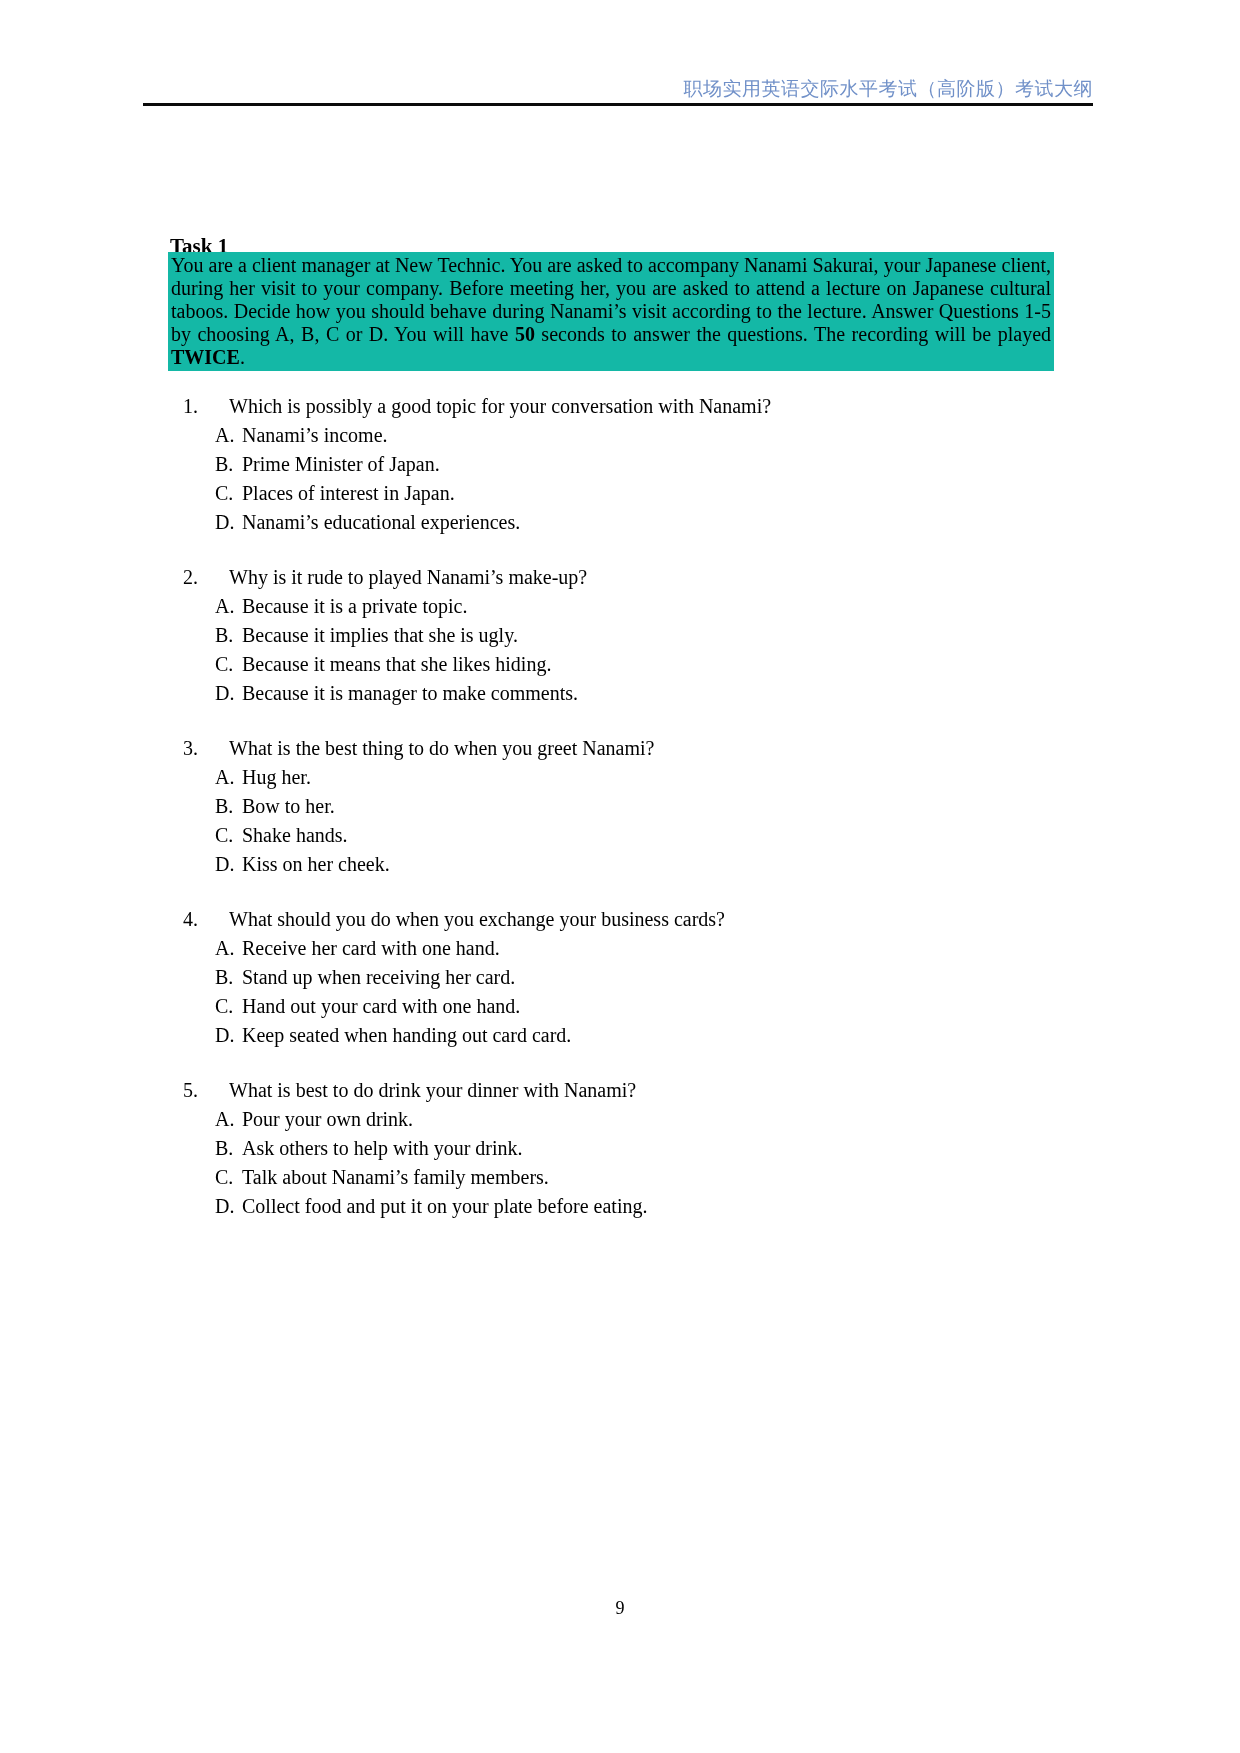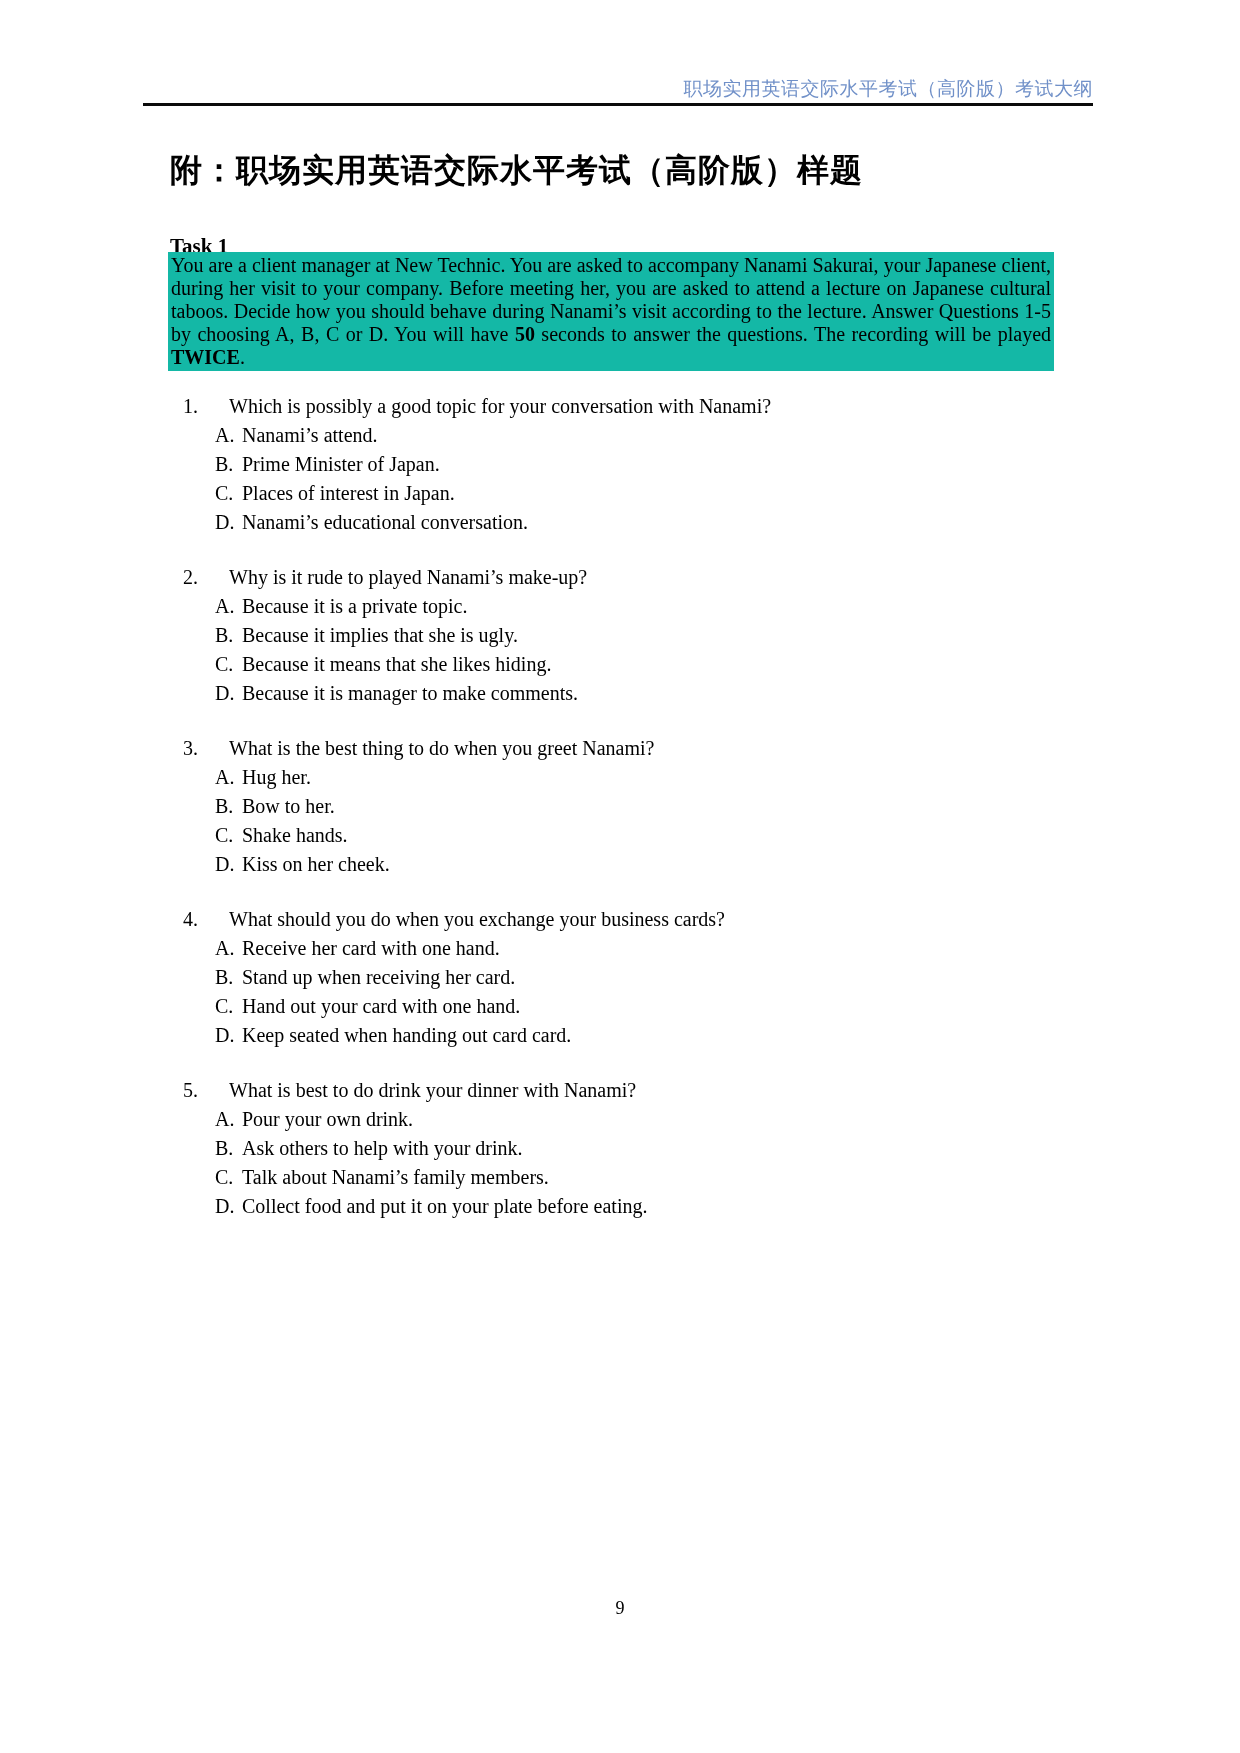--- a/index.html
+++ b/index.html
@@ -103,47 +103,46 @@
 </head>
 <body>
 
 <div class="page">
 
   <div class="page-header">
     <div class="doc-title">职场实用英语交际水平考试（高阶版）考试大纲</div>
     <div class="header-rule"></div>
   </div>
 
-  <h1 class="page-title">附：职场实用英语交际水平考试（高阶版）样题</h1>
 
   <div class="task-label">Task 1</div>
 
   <p class="task-intro"><span class="">You are a client manager at New Technic. You are asked to accompany Nanami Sakurai, your Japanese client, during her visit to your company. Before meeting her, you are asked to attend a lecture on Japanese cultural taboos. Decide how you should behave during Nanami’s visit according to the lecture. Answer Questions 1-5 by choosing A, B, C or D. You will have </span><span class="bold">50</span><span class=""> seconds to answer the questions. The recording will be played </span><span class="bold">TWICE</span><span class="">.</span></p>
 
   <div class="question-list">
       <div class="question-item">
         <div class="question-head">
           <span class="question-number">1.</span>
           <span class="question-text">Which is possibly a good topic for your conversation with Nanami?</span>
         </div>
         <div class="option-item">
           <span class="option-label">A.</span>
-          <span class="option-text">Nanami’s attend.</span>
+          <span class="option-text">Nanami’s income.</span>
         </div>
         <div class="option-item">
           <span class="option-label">B.</span>
           <span class="option-text">Prime Minister of Japan.</span>
         </div>
         <div class="option-item">
           <span class="option-label">C.</span>
           <span class="option-text">Places of interest in Japan.</span>
         </div>
         <div class="option-item">
           <span class="option-label">D.</span>
-          <span class="option-text">Nanami’s educational conversation.</span>
+          <span class="option-text">Nanami’s educational experiences.</span>
         </div>
       </div>
       <div class="question-item">
         <div class="question-head">
           <span class="question-number">2.</span>
           <span class="question-text">Why is it rude to played Nanami’s make-up?</span>
         </div>
         <div class="option-item">
           <span class="option-label">A.</span>
           <span class="option-text">Because it is a private topic.</span>

